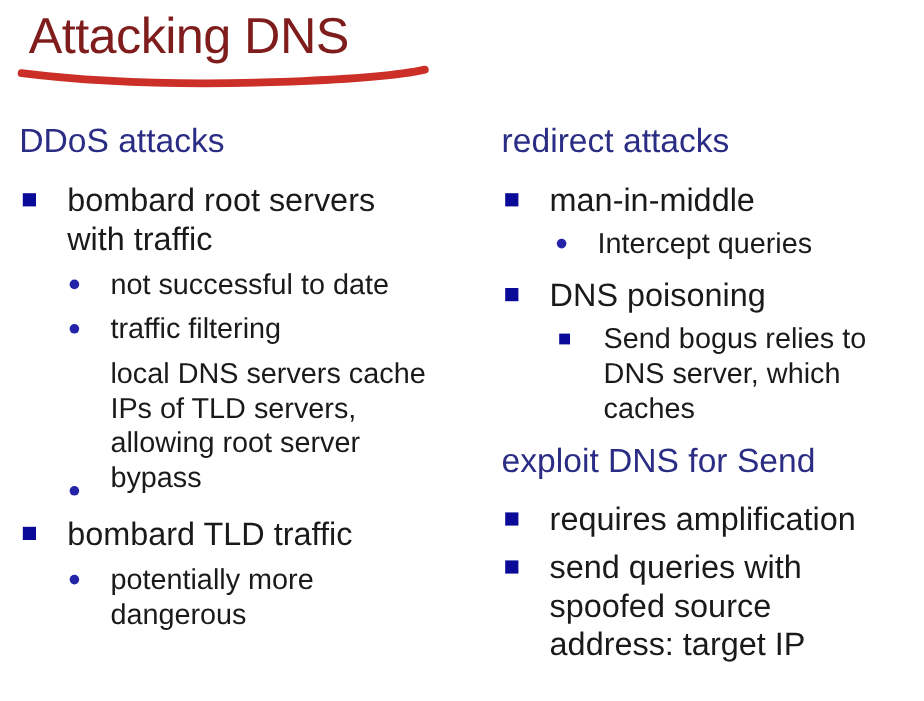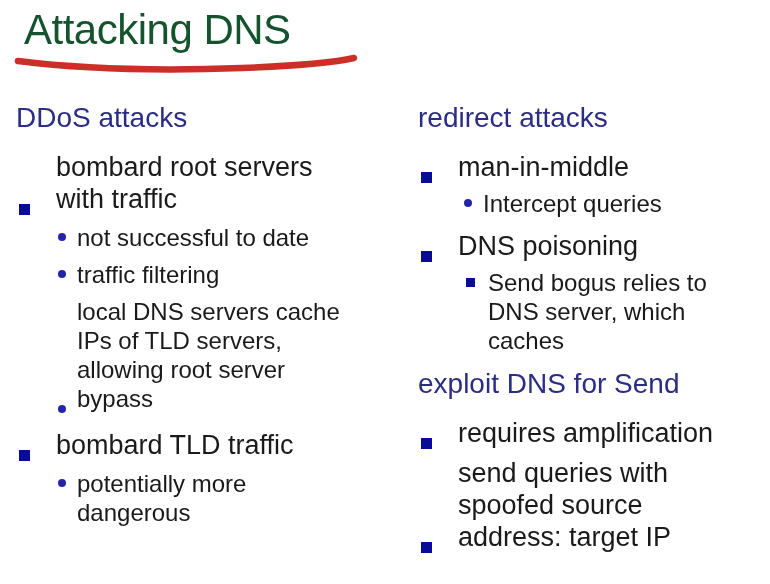--- a/index.html
+++ b/index.html
@@ -16,21 +16,21 @@
   }
 
   
   .title {
     position: absolute;
     left: 24px;
     top: 6px;
     font-size: 42px;
     font-weight: 400;
     letter-spacing: -0.5px;
-    color: #14532d;
+    color: #7f1d1d;
     white-space: nowrap;
   }
   .swoosh {
     position: absolute;
     left: 12px;
     top: 52px;
   }
 
   
   .col {
@@ -49,31 +49,31 @@
   .heading.second { margin-top: 12px; }
 
   .item {
     display: flex;
     align-items: flex-start;
     color: #1A1A1A;
   }
   .item .txt { white-space: pre-line; }
 
   
-  .item.l1 { margin: 0 0 8px 0; align-items: flex-end; }
+  .item.l1 { margin: 0 0 8px 0; }
   .item.l1 .txt { font-size: 27px; line-height: 32px; }
   .marker { flex: 0 0 auto; }
   .marker.sq {
     width: 11px; height: 11px;
     background: #0A0A99;
     margin: 10px 26px 0 3px;
   }
 
   
-  .item.l2 { margin: 0 0 8px 0; padding-left: 42px; }
+  .item.l2 { margin: 0 0 8px 0; padding-left: 42px; gap: 15px; }
   .item.l2 .txt { font-size: 24px; line-height: 29px; }
   .marker.dot {
     width: 8px; height: 8px;
     border-radius: 50%;
     background: #2424A8;
     margin: 10px 11px 0 0;
   }
   .marker.sq-small {
     width: 9px; height: 9px;
     background: #0A0A99;

